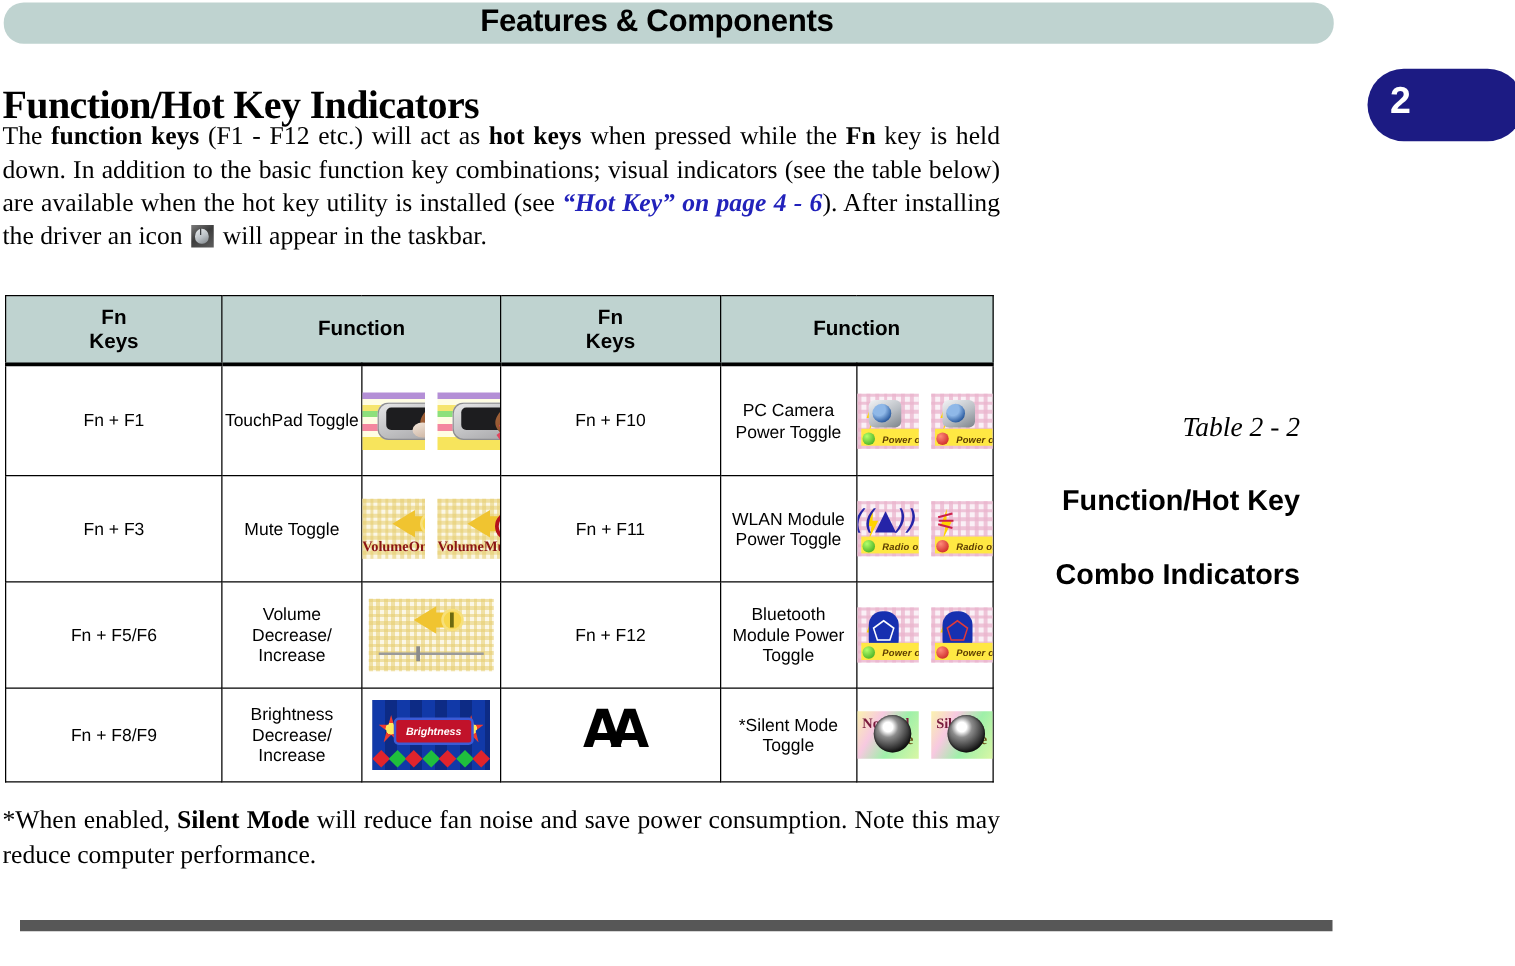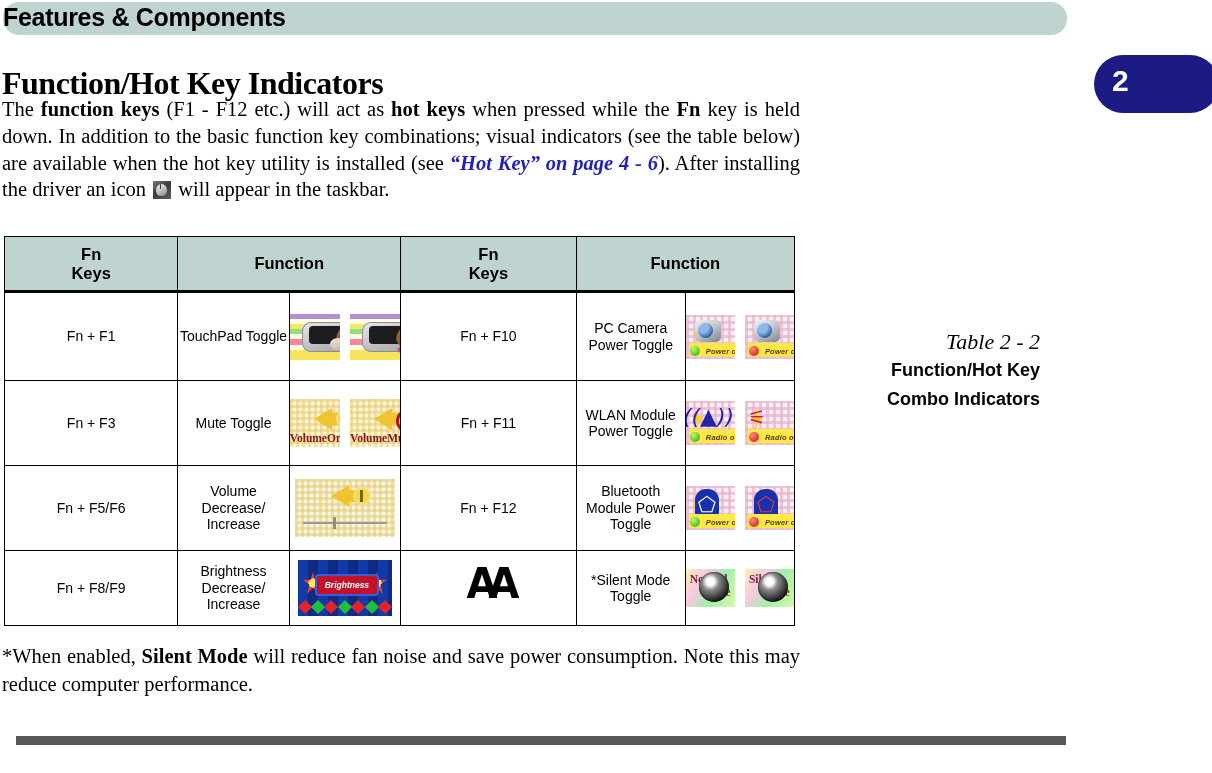--- a/index.html
+++ b/index.html
@@ -19,21 +19,21 @@
     left: 3px; top: 2px;
     width: 1064px; height: 33px;
     background: #bfd3d0;
     border-radius: 16px;
   }
   .header-title-txt {
     position: absolute;
     left: 0; top: 0;
     width: 1045px; height: 33px;
     line-height: 30px;
-    text-align: left;
+    text-align: center;
     font-family: "Liberation Sans", sans-serif;
     font-weight: bold;
     font-size: 25px;
     color: #000;
     letter-spacing: -0.3px;
   }
 
   
   #chapter-tab {
     position: absolute;
@@ -401,22 +401,23 @@
   #table-caption .cap-num {
     font-family: "Liberation Serif", serif;
     font-style: italic;
     font-size: 22px;
     line-height: 28px;
   }
   #table-caption .cap-l1,
   #table-caption .cap-l2 {
     font-family: "Liberation Sans", sans-serif;
     font-weight: bold;
-    font-size: 18px;
+    font-size: 23px;
     line-height: 29px;
+    margin-top: 30px;
   }
 
   
   #footnote {
     position: absolute;
     left: 2px; top: 642px;
     width: 798px;
     font-family: "Liberation Serif", serif;
     font-size: 20.5px;
     line-height: 28px;

